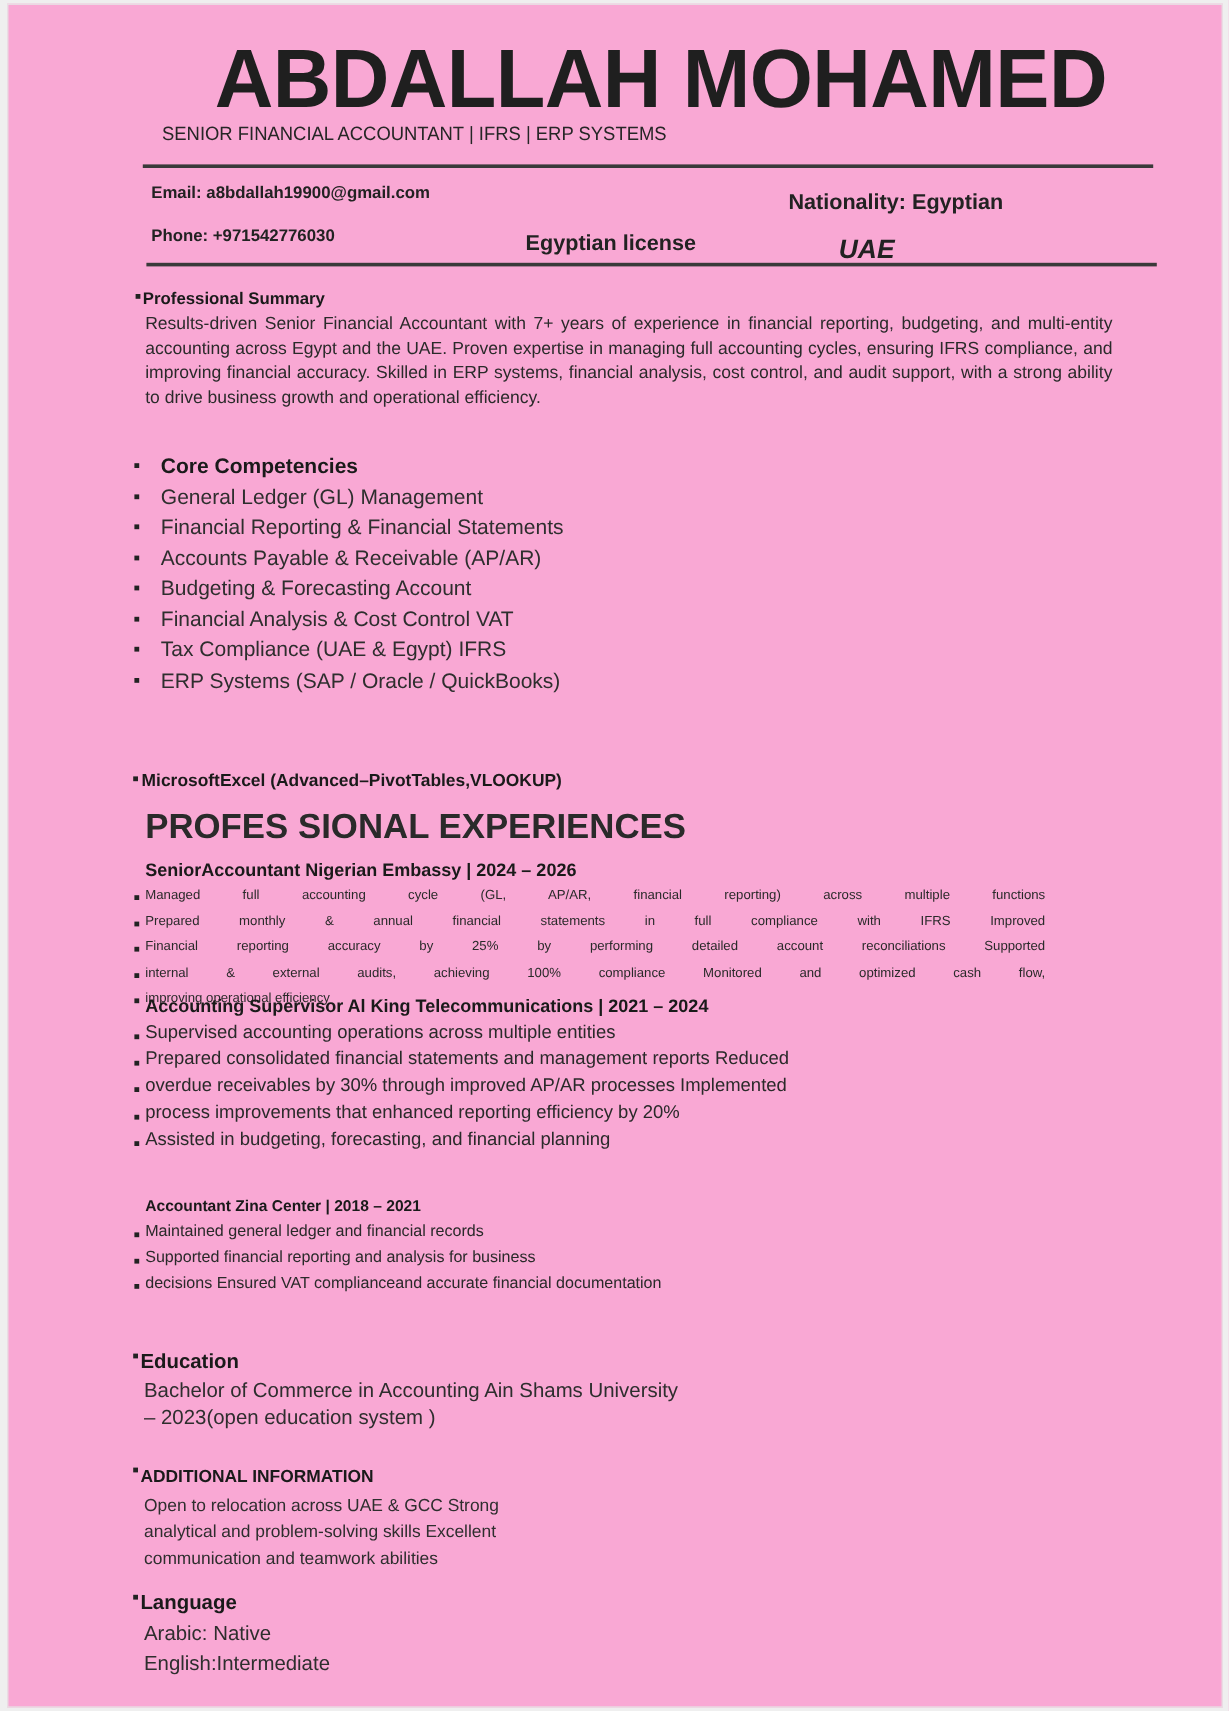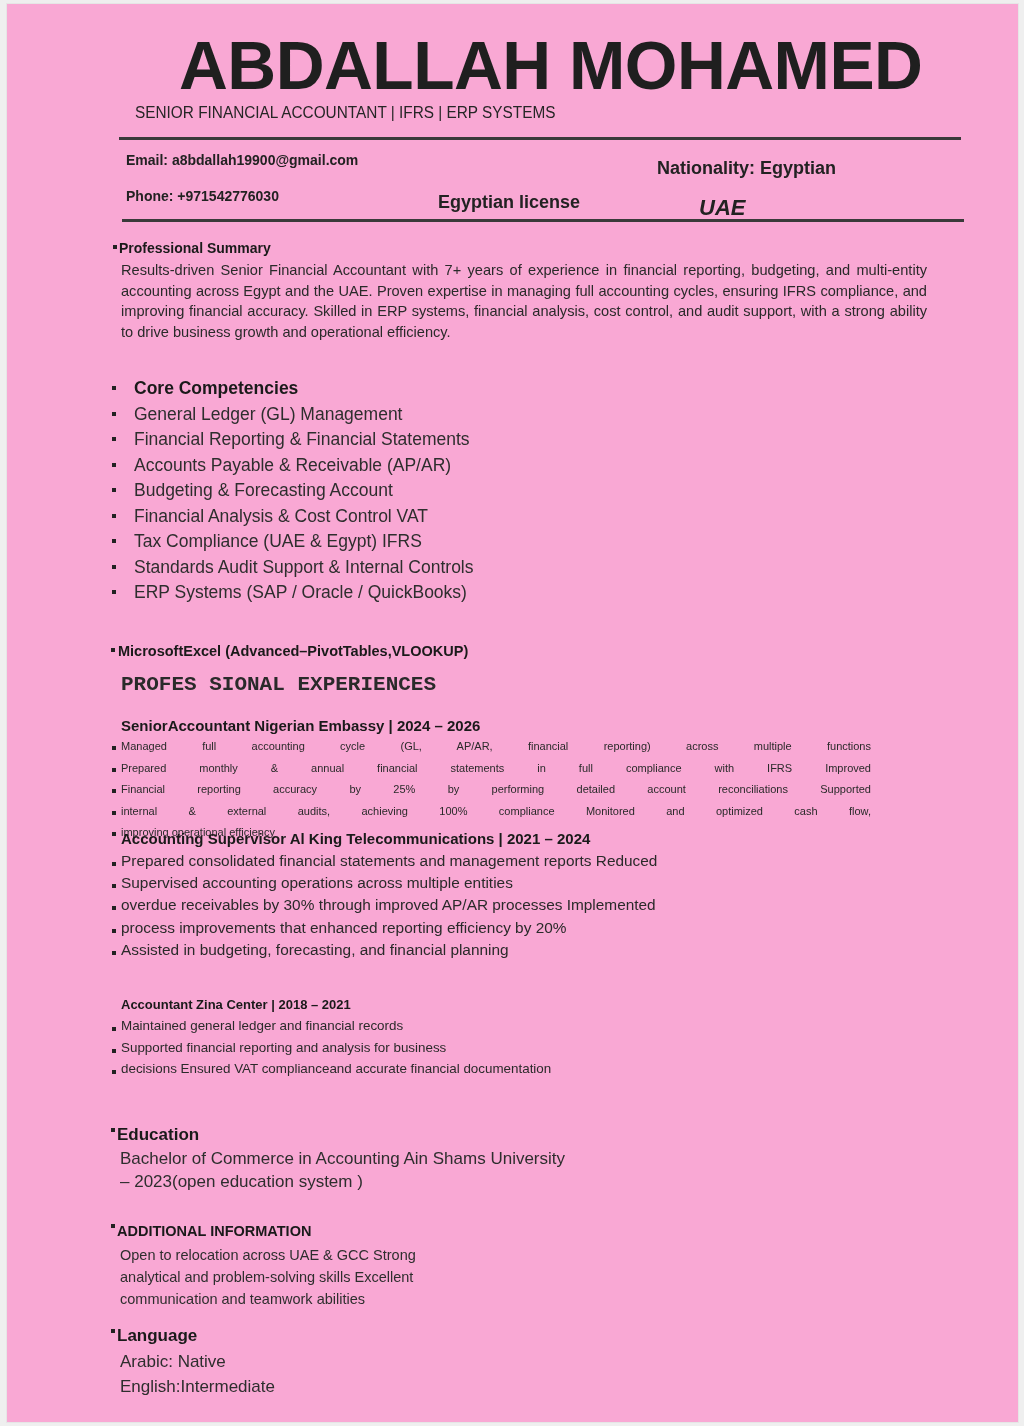--- a/index.html
+++ b/index.html
@@ -36,21 +36,21 @@
       color: #2a2a2a; text-align: justify; text-align-last: left;
     }
 
     .comp-list { position: absolute; left: 104px; top: 372px; margin: 0; padding: 0; list-style: none; }
     .comp-list li { height: 25.5px; font-size: 17.5px; color: #2e2e2e; position: relative; padding-left: 23px; line-height: 25.5px; }
     .comp-list li .sq { position: absolute; left: 1px; top: 10px; }
     .comp-list li.first { font-weight: bold; color: #1a1a1a; }
 
     .excel { left: 104px; top: 639px; font-size: 14.5px; font-weight: bold; color: #1a1a1a; }
     .excel .sq { margin-right: 3px; position: relative; top: -2px; }
-    .prof-head { left: 114px; top: 669px; font-size: 21px; font-weight: bold; color: #2a2a2a; font-family: Liberation Mono, monospace; }
+    .prof-head { left: 114px; top: 669px; font-size: 29px; font-weight: bold; color: #2a2a2a; }
 
     .job { position: absolute; left: 104px; }
     .job-title { font-weight: bold; color: #1a1a1a; padding-left: 10px; white-space: nowrap; }
     .job ul { margin: 0; padding: 0; list-style: none; }
     .job li { position: relative; padding-left: 10px; white-space: nowrap; color: #2a2a2a; }
     .job li .sq { position: absolute; left: 1px; }
     .job1 { top: 711px; width: 760px; }
     .job1 .job-title { font-size: 15px; line-height: 21px; }
     .job1 li { font-size: 11px; line-height: 21.6px; text-align: justify; text-align-last: justify; white-space: normal; }
     .job1 li.last { text-align-last: left; }
@@ -97,21 +97,20 @@
   <div class="summary">Results-driven Senior Financial Accountant with 7+ years of experience in financial reporting, budgeting, and multi-entity accounting across Egypt and the UAE. Proven expertise in managing full accounting cycles, ensuring IFRS compliance, and improving financial accuracy. Skilled in ERP systems, financial analysis, cost control, and audit support, with a strong ability to drive business growth and operational efficiency.</div>
 
   <ul class="comp-list">
     <li class="first"><span class="sq"></span><span>Core Competencies</span></li>
     <li><span class="sq"></span><span>General Ledger (GL) Management</span></li>
     <li><span class="sq"></span><span>Financial Reporting &amp; Financial Statements</span></li>
     <li><span class="sq"></span><span>Accounts Payable &amp; Receivable (AP/AR)</span></li>
     <li><span class="sq"></span><span>Budgeting &amp; Forecasting Account</span></li>
     <li><span class="sq"></span><span>Financial Analysis &amp; Cost Control VAT</span></li>
     <li><span class="sq"></span><span>Tax Compliance (UAE &amp; Egypt) IFRS</span></li>
-    <li><span class="sq"></span><span>Standards Audit Support &amp; Internal Controls</span></li>
     <li><span class="sq"></span><span>ERP Systems (SAP / Oracle / QuickBooks)</span></li>
   </ul>
 
   <div class="abs excel">
     <span class="sq"></span><span>MicrosoftExcel (Advanced–PivotTables,VLOOKUP)</span>
   </div>
 
   <div class="abs prof-head">PROFES SIONAL EXPERIENCES</div>
 
   <div class="job job1">
@@ -121,22 +120,22 @@
       <li><span class="sq"></span><span>Prepared monthly &amp; annual financial statements in full compliance with IFRS Improved</span></li>
       <li><span class="sq"></span><span>Financial reporting accuracy by 25% by performing detailed account reconciliations Supported</span></li>
       <li><span class="sq"></span><span>internal &amp; external audits, achieving 100% compliance Monitored and optimized cash flow,</span></li>
       <li class="last"><span class="sq"></span><span>improving operational efficiency</span></li>
     </ul>
   </div>
 
   <div class="job job2">
     <div class="job-title">Accounting Supervisor Al King Telecommunications | 2021 – 2024</div>
     <ul>
+      <li><span class="sq"></span><span>Supervised accounting operations across multiple entities</span></li>
       <li><span class="sq"></span><span>Prepared consolidated financial statements and management reports Reduced</span></li>
-      <li><span class="sq"></span><span>Supervised accounting operations across multiple entities</span></li>
       <li><span class="sq"></span><span>overdue receivables by 30% through improved AP/AR processes Implemented</span></li>
       <li><span class="sq"></span><span>process improvements that enhanced reporting efficiency by 20%</span></li>
       <li><span class="sq"></span><span>Assisted in budgeting, forecasting, and financial planning</span></li>
     </ul>
   </div>
 
   <div class="job job3">
     <div class="job-title">Accountant Zina Center | 2018 – 2021</div>
     <ul>
       <li><span class="sq"></span><span>Maintained general ledger and financial records</span></li>

